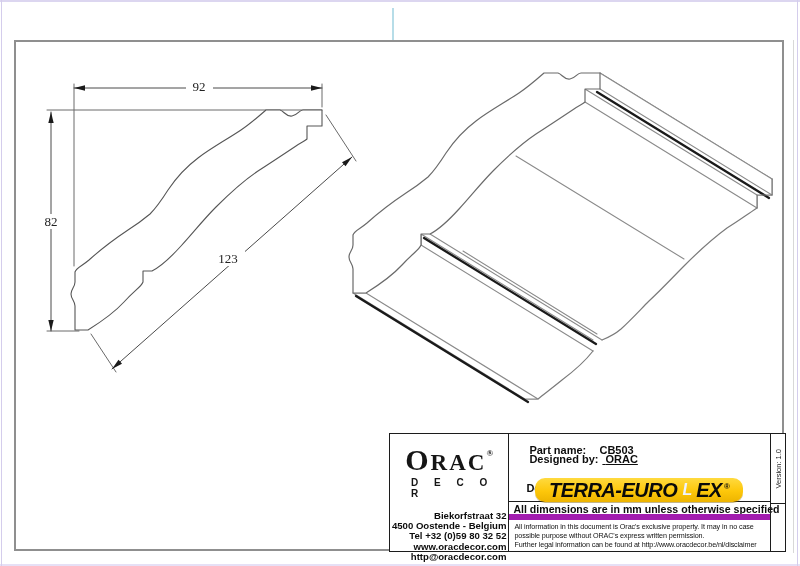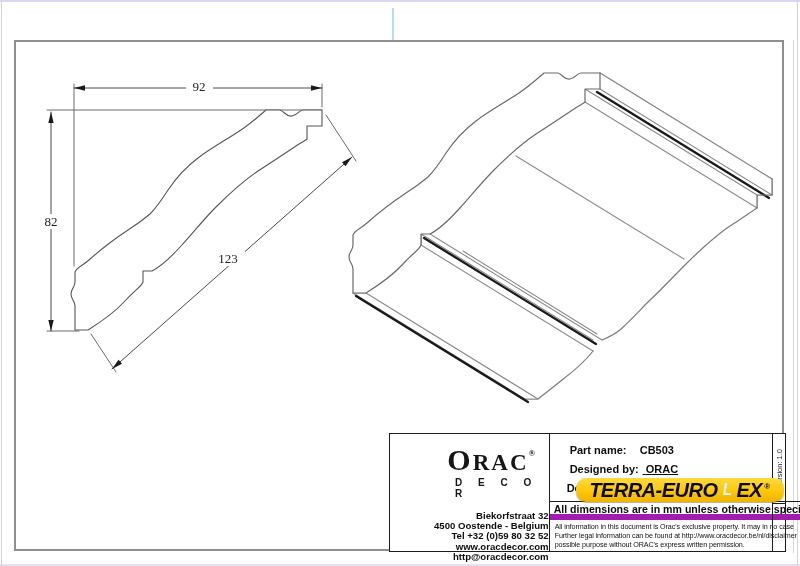--- a/index.html
+++ b/index.html
@@ -16,37 +16,37 @@
   .cursor-line{position:absolute;left:392px;top:8px;width:2px;height:32px;background:#b7dde8;}
 
   .frame{position:absolute;left:14px;top:40px;width:770px;height:511px;border:2px solid #8f8f8f;box-sizing:border-box;background:#ffffff;}
 
   svg.draw{position:absolute;left:0;top:0;}
 
   
   .tblock{
     position:absolute;left:389px;top:433px;width:397px;height:119px;
     border:1px solid #1c1c1c;box-sizing:border-box;background:#fff;
-    display:flex;color:#111;padding-left:44px;
+    display:flex;color:#111;
   }
   .tb-col-logo{width:120px;border-right:1px solid #1c1c1c;box-sizing:border-box;
     display:flex;flex-direction:column;align-items:center;padding-top:8px;}
   .orac-wordmark{font-family:"Liberation Serif",serif;font-weight:bold;line-height:22px;letter-spacing:2px;color:#151515;white-space:nowrap;}
   .orac-o{font-size:30px;}
   .orac-rac{font-size:23px;}
   .orac-reg{font-size:9px;vertical-align:14px;letter-spacing:0;}
   .orac-decor{font-size:10px;font-weight:bold;letter-spacing:6.5px;margin-top:1px;margin-left:21px;color:#151515;}
   .orac-address{margin-top:12px;text-align:right;font-weight:bold;font-size:9.6px;line-height:10.2px;white-space:nowrap;color:#0d0d0d;}
 
   .tb-col-main{position:relative;width:262px;box-sizing:border-box;}
   .tb-field{position:absolute;left:20px;white-space:nowrap;font-size:11px;font-weight:bold;color:#0d0d0d;}
   .tb-field .lbl{display:inline-block;}
   .tb-field .val{font-weight:bold;}
   .tb-field-1{top:10px;}
-  .tb-field-2{top:29px;text-decoration:underline;}
+  .tb-field-2{top:19px;text-decoration:underline;}
   .tb-field-3{top:48px;left:17px;}
 
   .banner{
     position:absolute;left:26px;top:44px;width:208px;height:24px;z-index:3;
     background:linear-gradient(#ffda3f 0%,#fdc70a 55%,#edb400 100%);
     border-radius:10px;display:flex;align-items:center;justify-content:center;
     box-shadow:0 1px 0 rgba(120,90,0,.45);
   }
   .banner .bt{font-style:italic;font-weight:900;font-size:20px;letter-spacing:-0.5px;color:#0a0a0a;line-height:1;white-space:nowrap;}
   .banner .lbox{
@@ -221,22 +221,22 @@
       <span class="bt">TERRA-EURO</span>
         <span class="lbox">L</span>
         <span class="bt">EX</span>
         <span class="breg">®</span>
     </div>
 
     <div class="tb-noteline">All dimensions are in mm unless otherwise specified</div>
 
     <div class="tb-legal">
       <div>All information in this document is Orac's exclusive property.  It may in no case</div>
+      <div>possible purpose without ORAC's express written permission.</div>
       <div>Further legal information can be found at http://www.oracdecor.be/nl/disclaimer</div>
-      <div>possible purpose without ORAC's express written permission.</div>
     </div>
   </div>
 
   <div class="tb-col-version">
     <div class="tb-version-cell">
       <span class="tb-version-text">Version: 1.0</span>
     </div>
   </div>
 </div>
 

